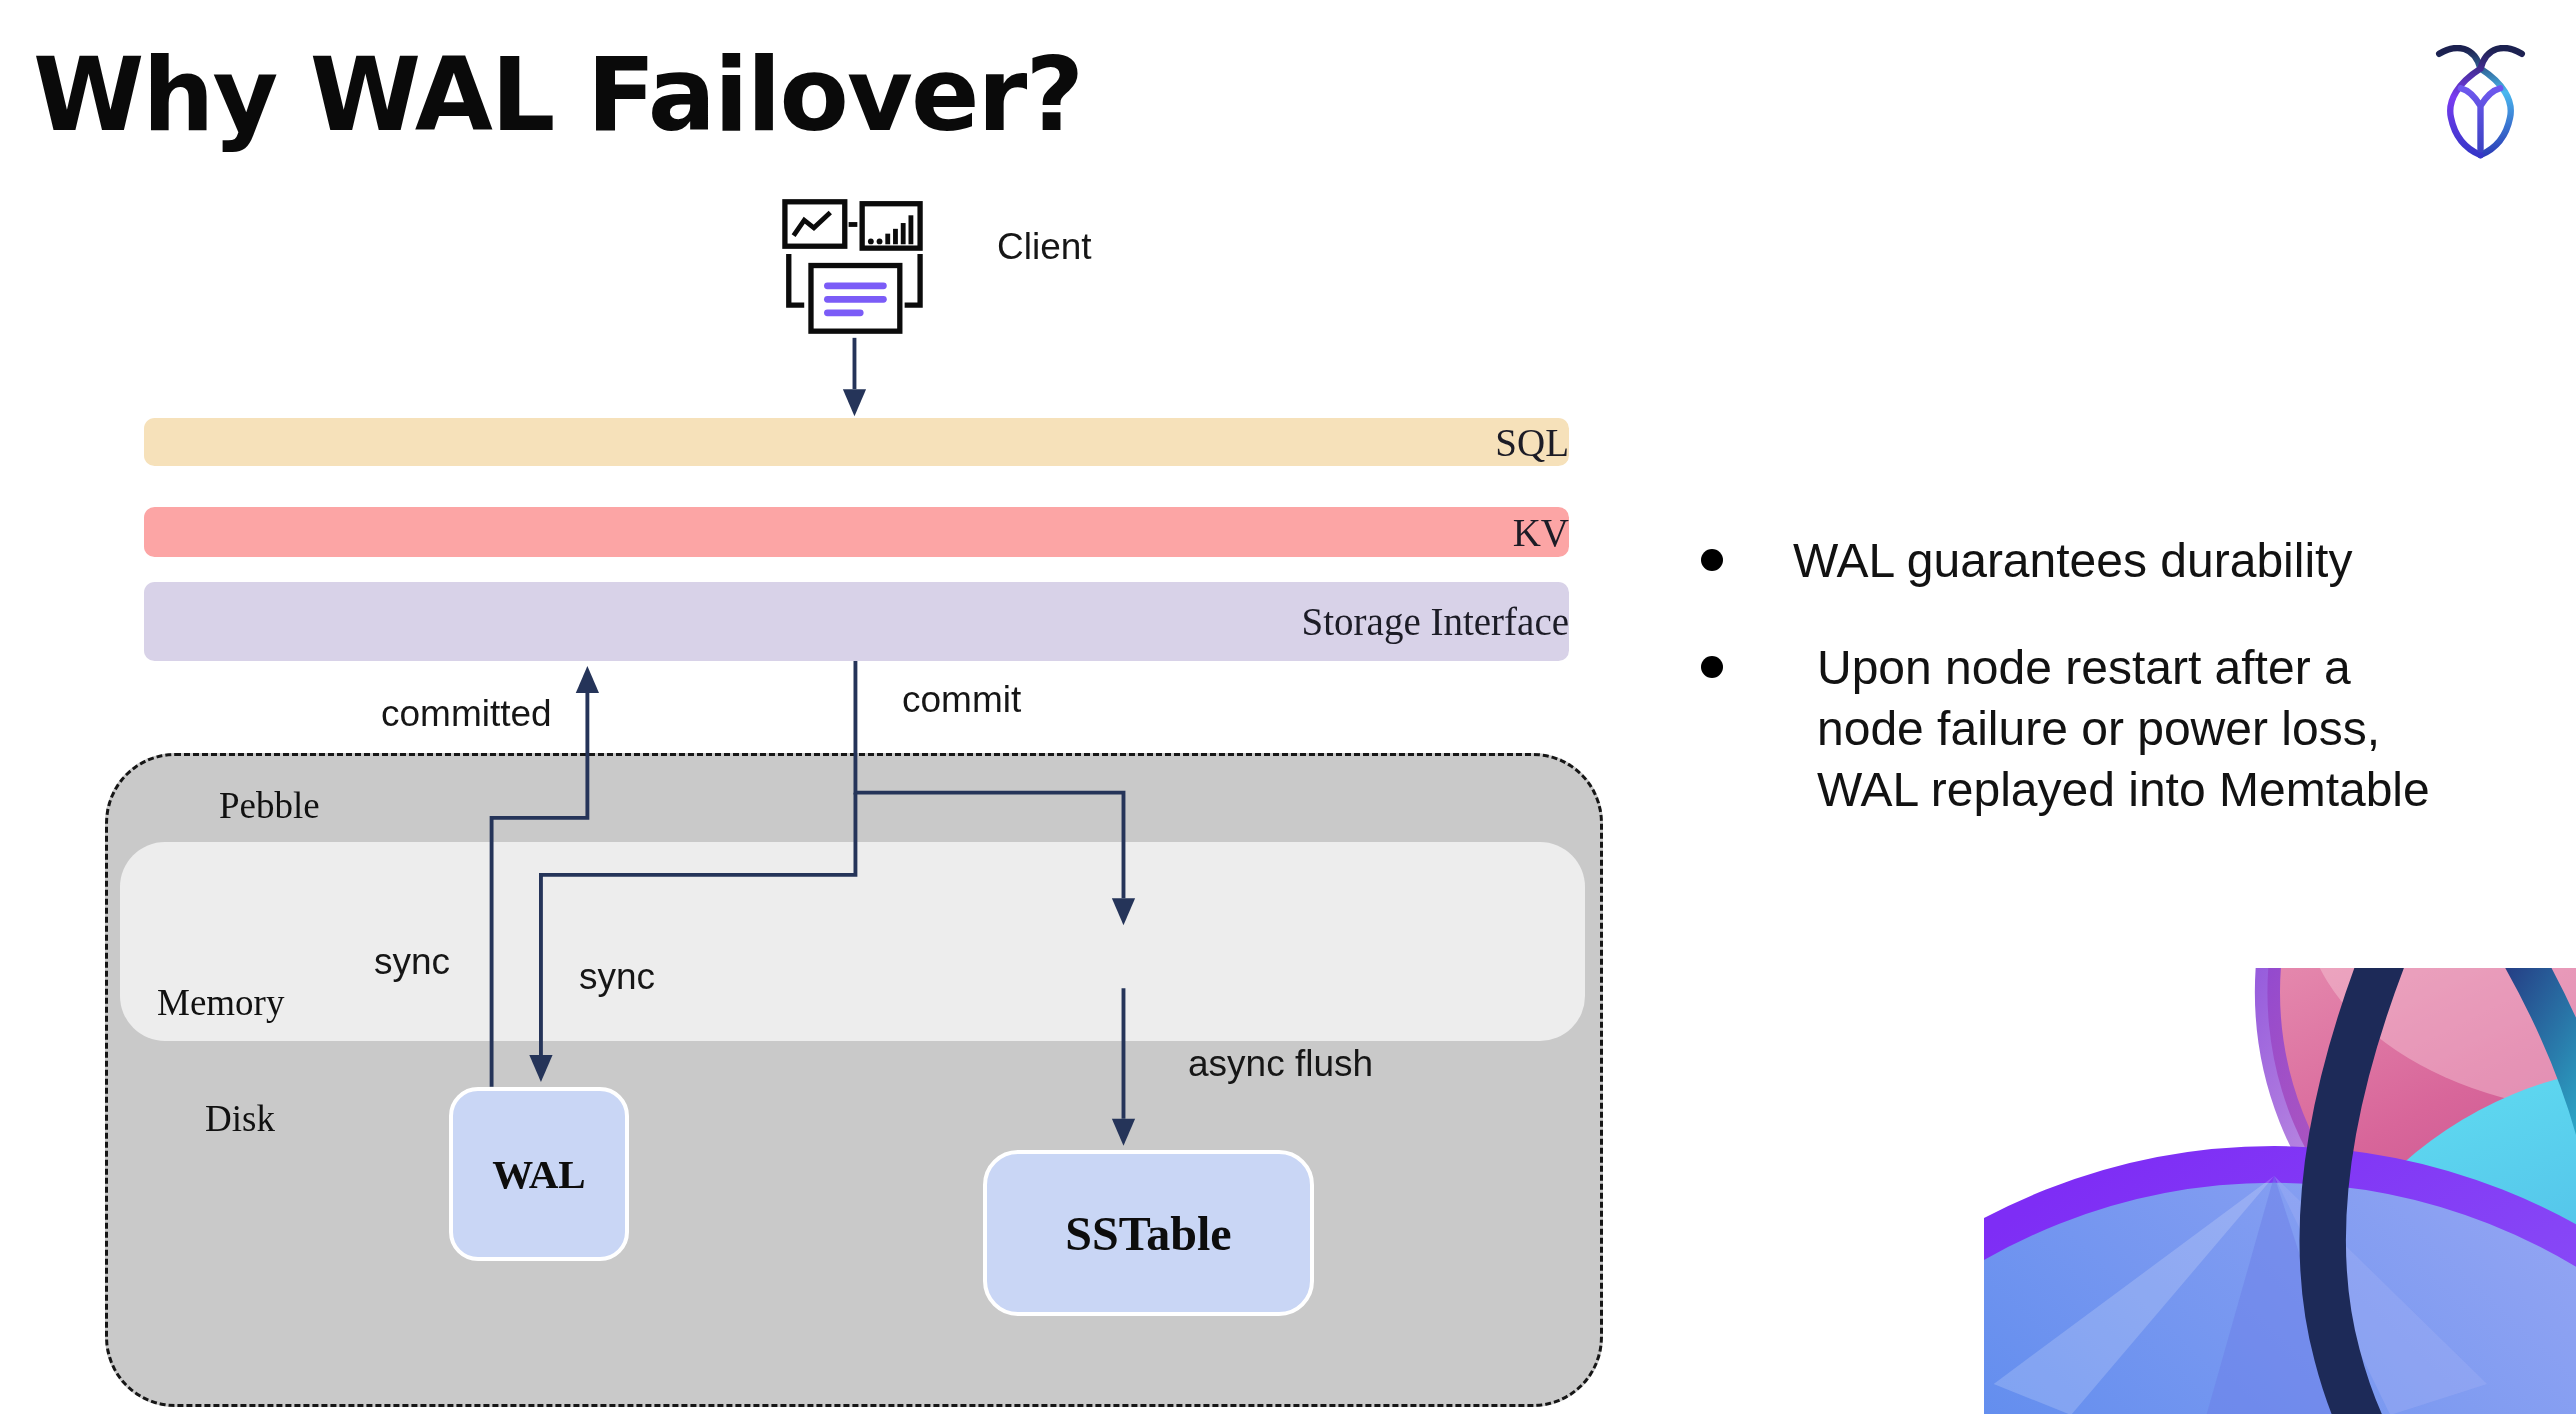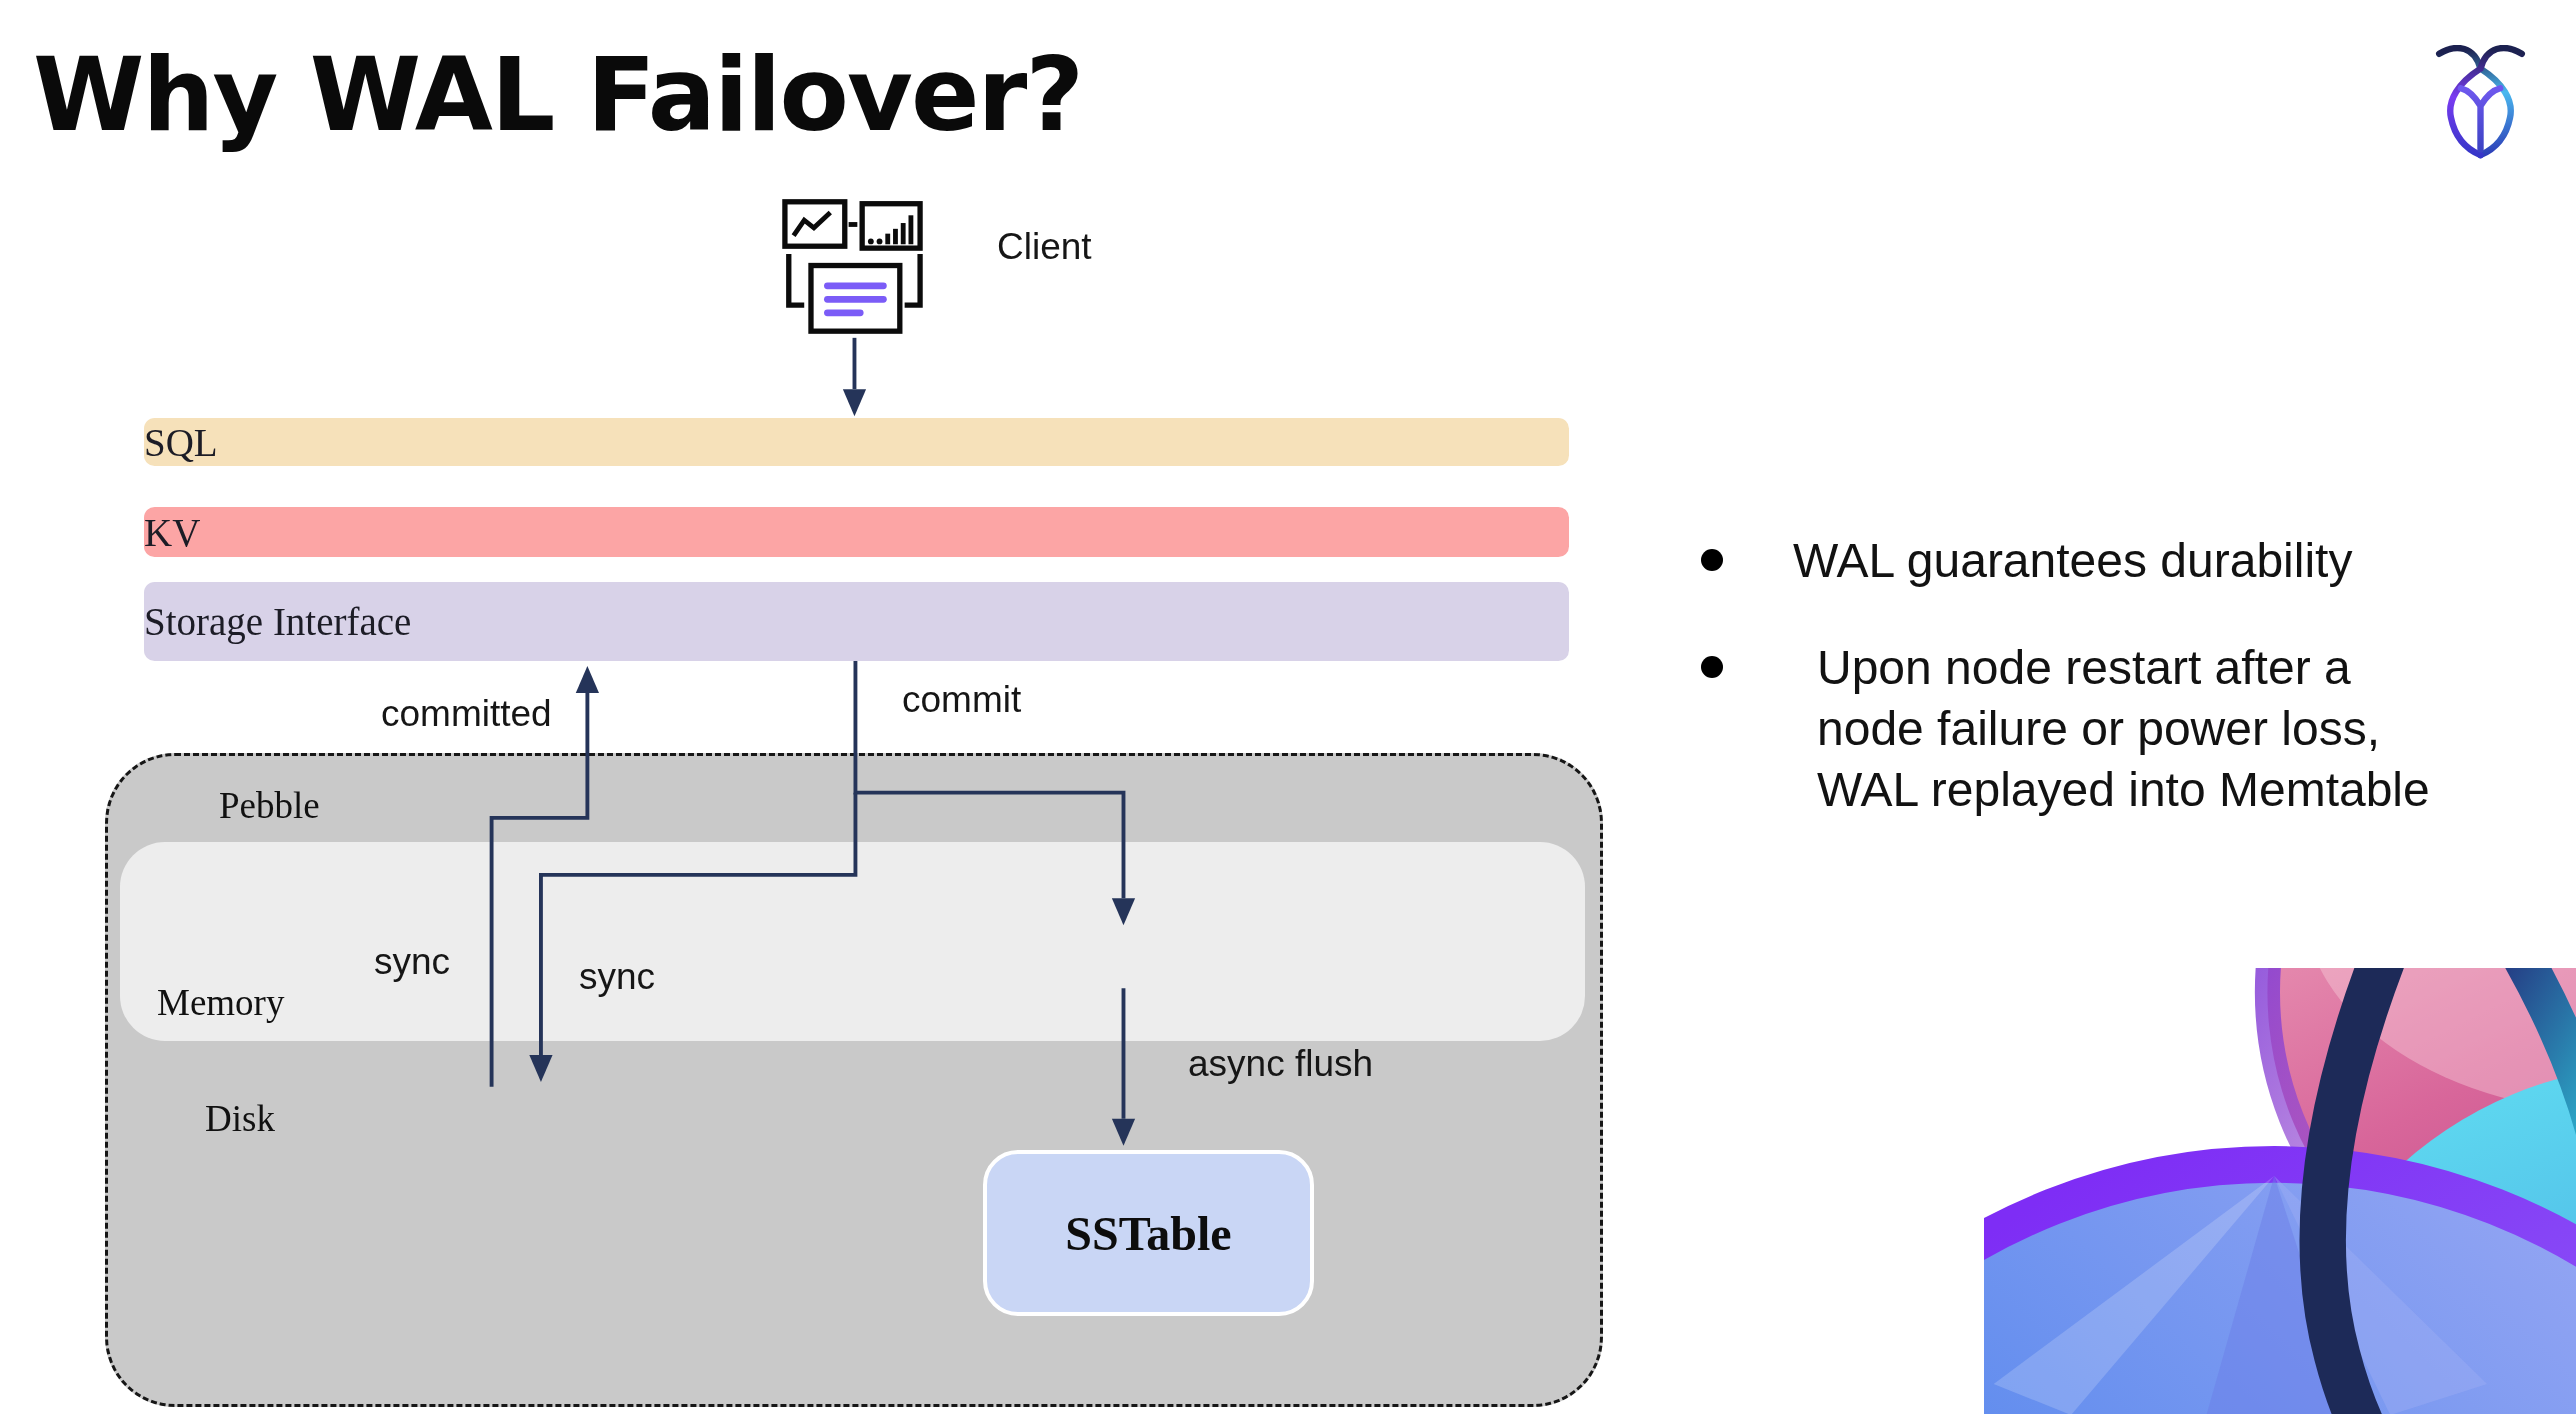--- a/index.html
+++ b/index.html
@@ -5,21 +5,21 @@
   html,body{margin:0;padding:0;background:#ffffff;}
   #slide{position:relative;width:2576px;height:1415px;background:#ffffff;overflow:hidden;
          font-family:"Liberation Sans", sans-serif;color:#141414;}
   .abs{position:absolute;}
 
   
   .title{left:33px;top:39px;font-family:"DejaVu Sans",sans-serif;font-weight:bold;
          font-size:101px;letter-spacing:-1.9px;color:#0a0a0a;line-height:1.12;}
 
   
-  .bar{left:144px;width:1425px;border-radius:10.6px;display:flex;align-items:center;justify-content:flex-start;
+  .bar{left:144px;width:1425px;border-radius:10.6px;display:flex;align-items:center;justify-content:flex-end;
        font-family:"Liberation Serif",serif;font-size:39px;color:#1c1c26;}
   .bar-sql{top:418px;height:48px;}
   .bar-kv{top:507px;height:50px;}
   .bar-storage{top:582px;height:79px;}
 
   
   .elabel{font-size:37px;color:#161616;white-space:nowrap;}
   .client-label{left:997px;top:226px;}
   .committed-label{left:381px;top:693px;}
   .commit-label{left:902px;top:679px;}
@@ -141,20 +141,23 @@
       <polygon points="1149,1156 1173,1156 1161,1184"></polygon>
     </g>
   </svg>
 
   <div class="abs elabel committed-label">committed</div>
   <div class="abs elabel commit-label">commit</div>
   <div class="abs elabel sync-wal-label">sync</div>
   <div class="abs elabel sync-mem-label">sync</div>
   <div class="abs elabel flush-label">async flush</div>
 
+  <div class="abs node wal-node" style="background-color: rgb(201, 214, 245);">
+    <span>WAL</span>
+  </div>
   <div class="abs node sstable-node" style="background-color: rgb(201, 214, 245);">
     <span>SSTable</span>
   </div>
 
   <div class="abs bullets">
     <div class="bullet">
       <span class="dot"></span>
       <div class="btext">
         <div>WAL guarantees durability</div>
       </div>

